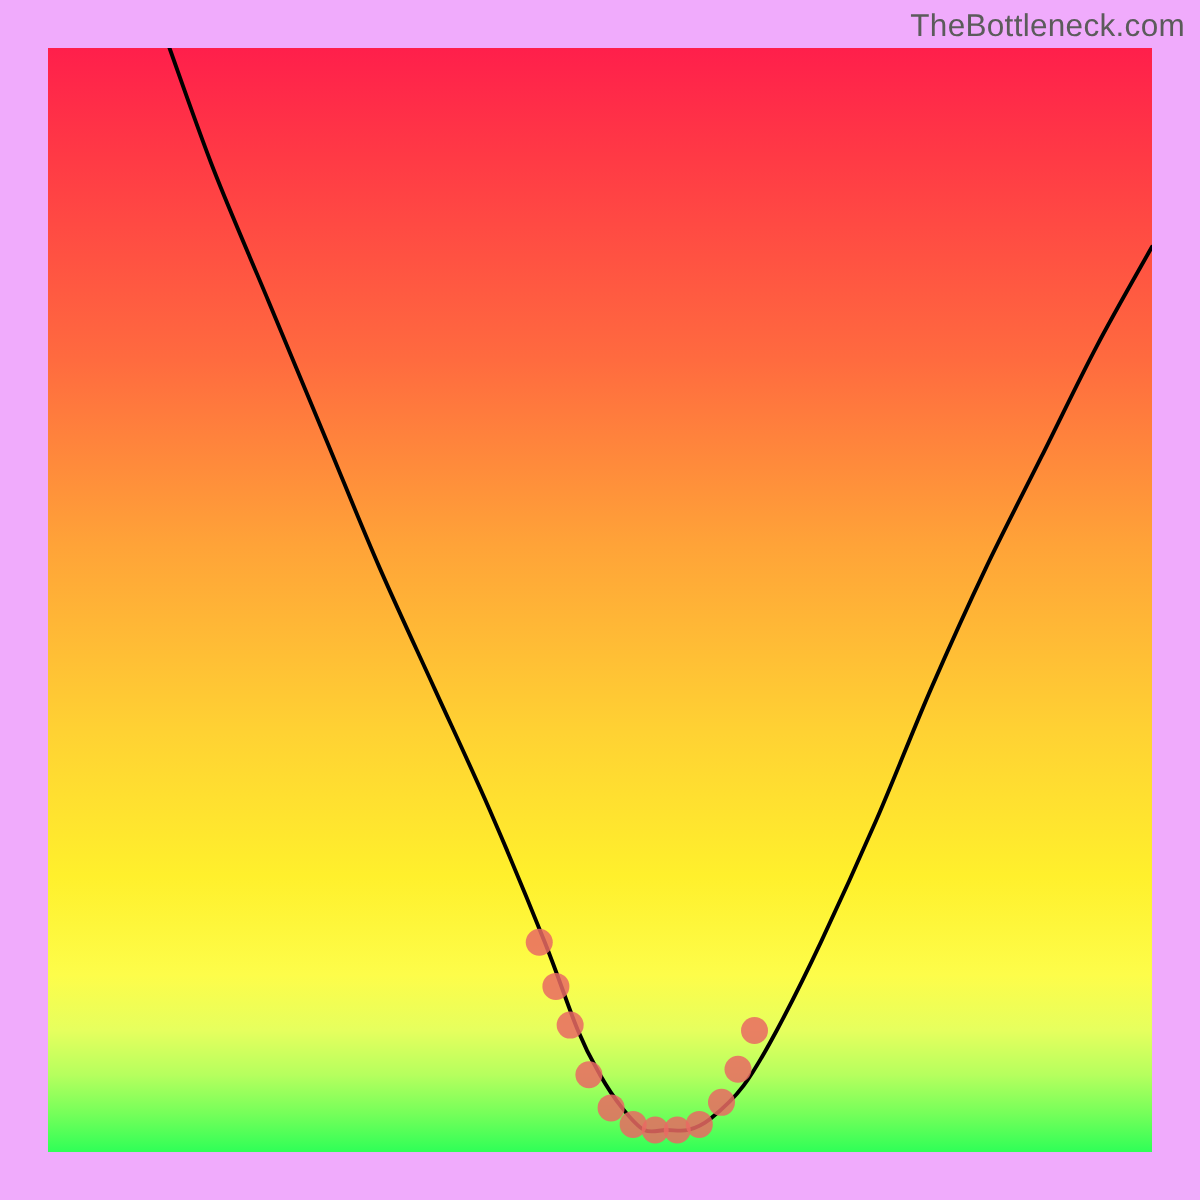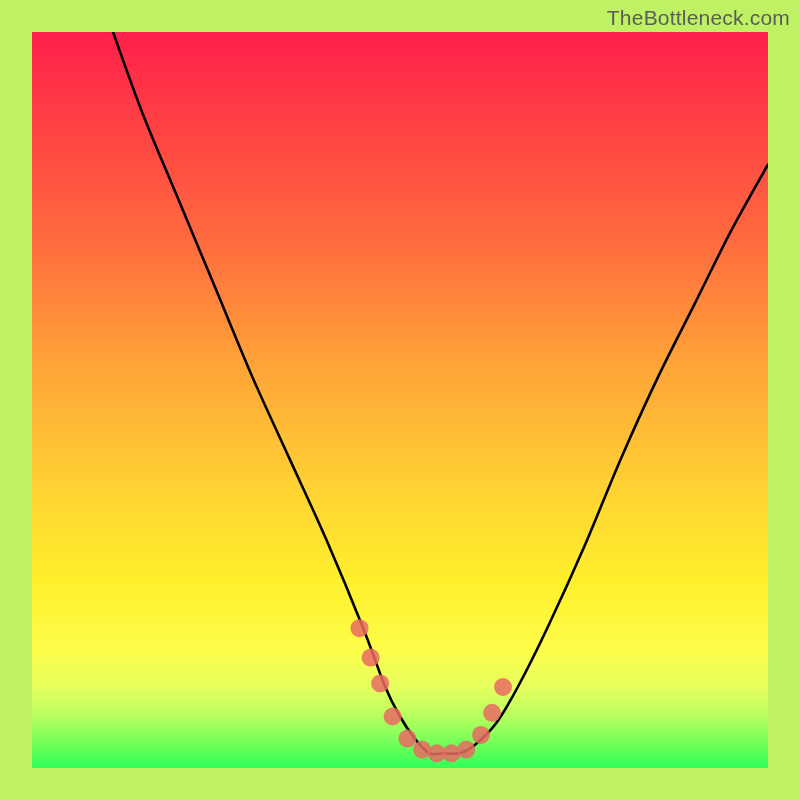--- a/index.html
+++ b/index.html
@@ -10,21 +10,21 @@
     overflow: hidden;
     background: #000;
     font-family: Arial, Helvetica, sans-serif;
   }
   .frame {
     position: absolute;
     left: 0;
     top: 0;
     width: 800px;
     height: 800px;
-    background: #bef264;
+    background: #f0abfc;
   }
   .plot {
     position: absolute;
     left: 32px;
     top: 32px;
     width: 736px;
     height: 736px;
     
     background: linear-gradient(
       to bottom,

